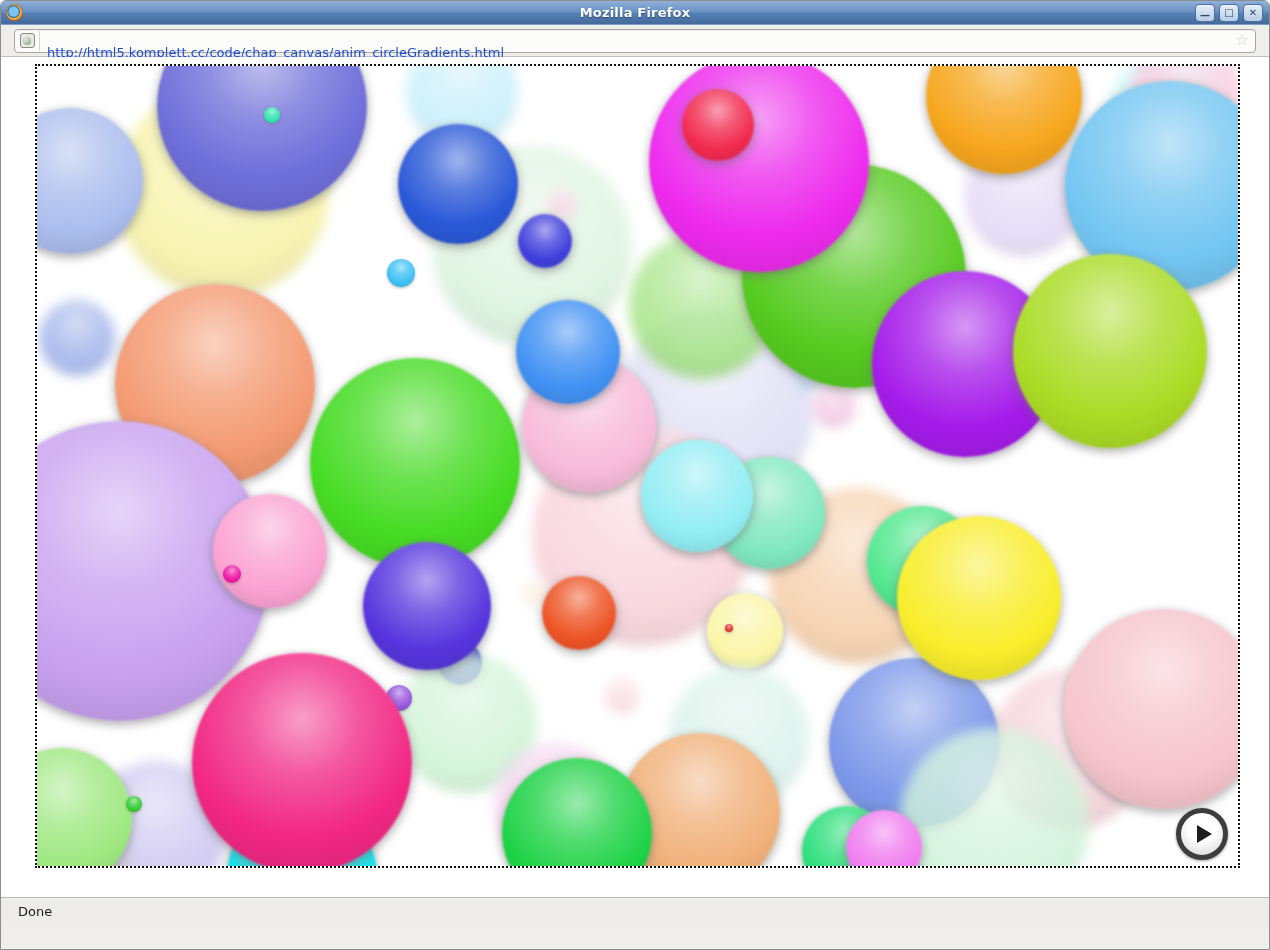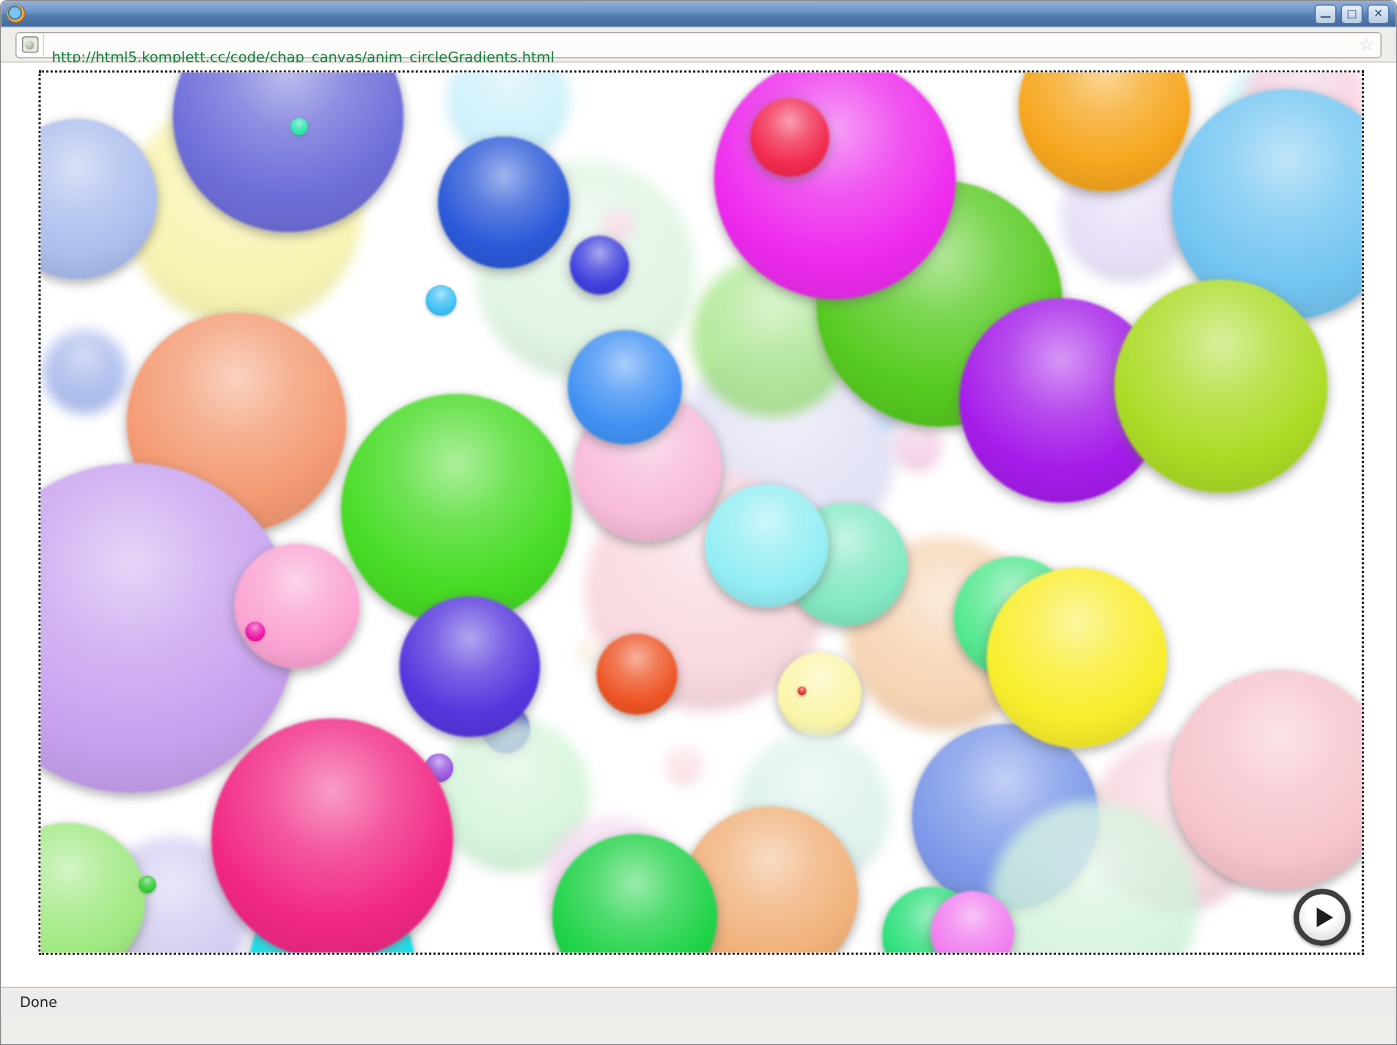--- a/index.html
+++ b/index.html
@@ -24,21 +24,21 @@
   .menubar{height:27px;background:#f0eeeb;display:flex;align-items:center;padding-left:5px;border-bottom:1px solid #e0ddd8;}
   .menu-item{padding:4px 8px;font-size:13px;color:#1a1a1a;border-radius:2px;}
   .menu-item u{text-underline-offset:2px;}
 
   
   .toolbar{height:31px;background:#f0eeeb;display:flex;align-items:center;padding:0 13px;border-bottom:1px solid #c3bfba;}
   .urlfield{flex:1;height:22px;background:#fcfcfb;border:1px solid #a9a59e;border-radius:4px;display:flex;align-items:center;box-shadow:0 1px 1px rgba(0,0,0,.06) inset;}
   .favicon-btn{width:24px;height:20px;display:flex;align-items:center;justify-content:center;border-right:1px solid #d8d5cf;}
   .favicon{width:13px;height:13px;border:1px solid #8a8a84;border-radius:3px;background:#e9e9e4;display:flex;align-items:center;justify-content:center;}
   .favicon .globe{width:8px;height:8px;border-radius:50%;background:radial-gradient(circle at 35% 30%,#dfeedd,#9eb39a 70%,#6f7f6e);}
-  .url-text{font-size:13px;color:#15803d;padding-left:7px;white-space:nowrap;overflow:hidden;margin-top:24px;}
+  .url-text{font-size:13px;color:#1d4ed8;padding-left:7px;white-space:nowrap;overflow:hidden;margin-top:24px;}
   .star{margin-left:auto;margin-right:6px;font-size:15px;color:#d3d1cb;line-height:1;}
 
   
   .content{position:relative;height:840px;background:#ffffff;}
   #canvas{position:absolute;left:34px;top:7px;width:1201px;height:800px;border:2px dotted #111;background:#fff;overflow:hidden;}
   .circle{position:absolute;border-radius:50%;}
   .circle.hard{box-shadow:0 3px 9px 1px rgba(105,105,105,.5);filter:blur(1.2px);}
   .circle.dot{box-shadow:0 1px 3px rgba(105,105,105,.5);filter:blur(.4px);}
   .circle.soft{filter:blur(6px);opacity:.8;}
 
@@ -52,20 +52,21 @@
   .statusbar{height:27px;background:#eeeceA;border-top:1px solid #bab6b1;display:flex;align-items:center;padding-left:17px;}
   .status-text{font-size:13px;color:#1a1a1a;}
 </style>
 </head>
 <body>
 
 <div class="window">
 
   <div class="titlebar">
     <div class="fx-icon"></div>
+    <div class="title-text">Mozilla Firefox</div>
     <div class="winbtns">
         <div class="winbtn" style="line-height: 22px;">—</div>
         <div class="winbtn">□</div>
         <div class="winbtn">✕</div>
       </div>
   </div>
 
 
   <div class="toolbar">
     <div class="urlfield">

